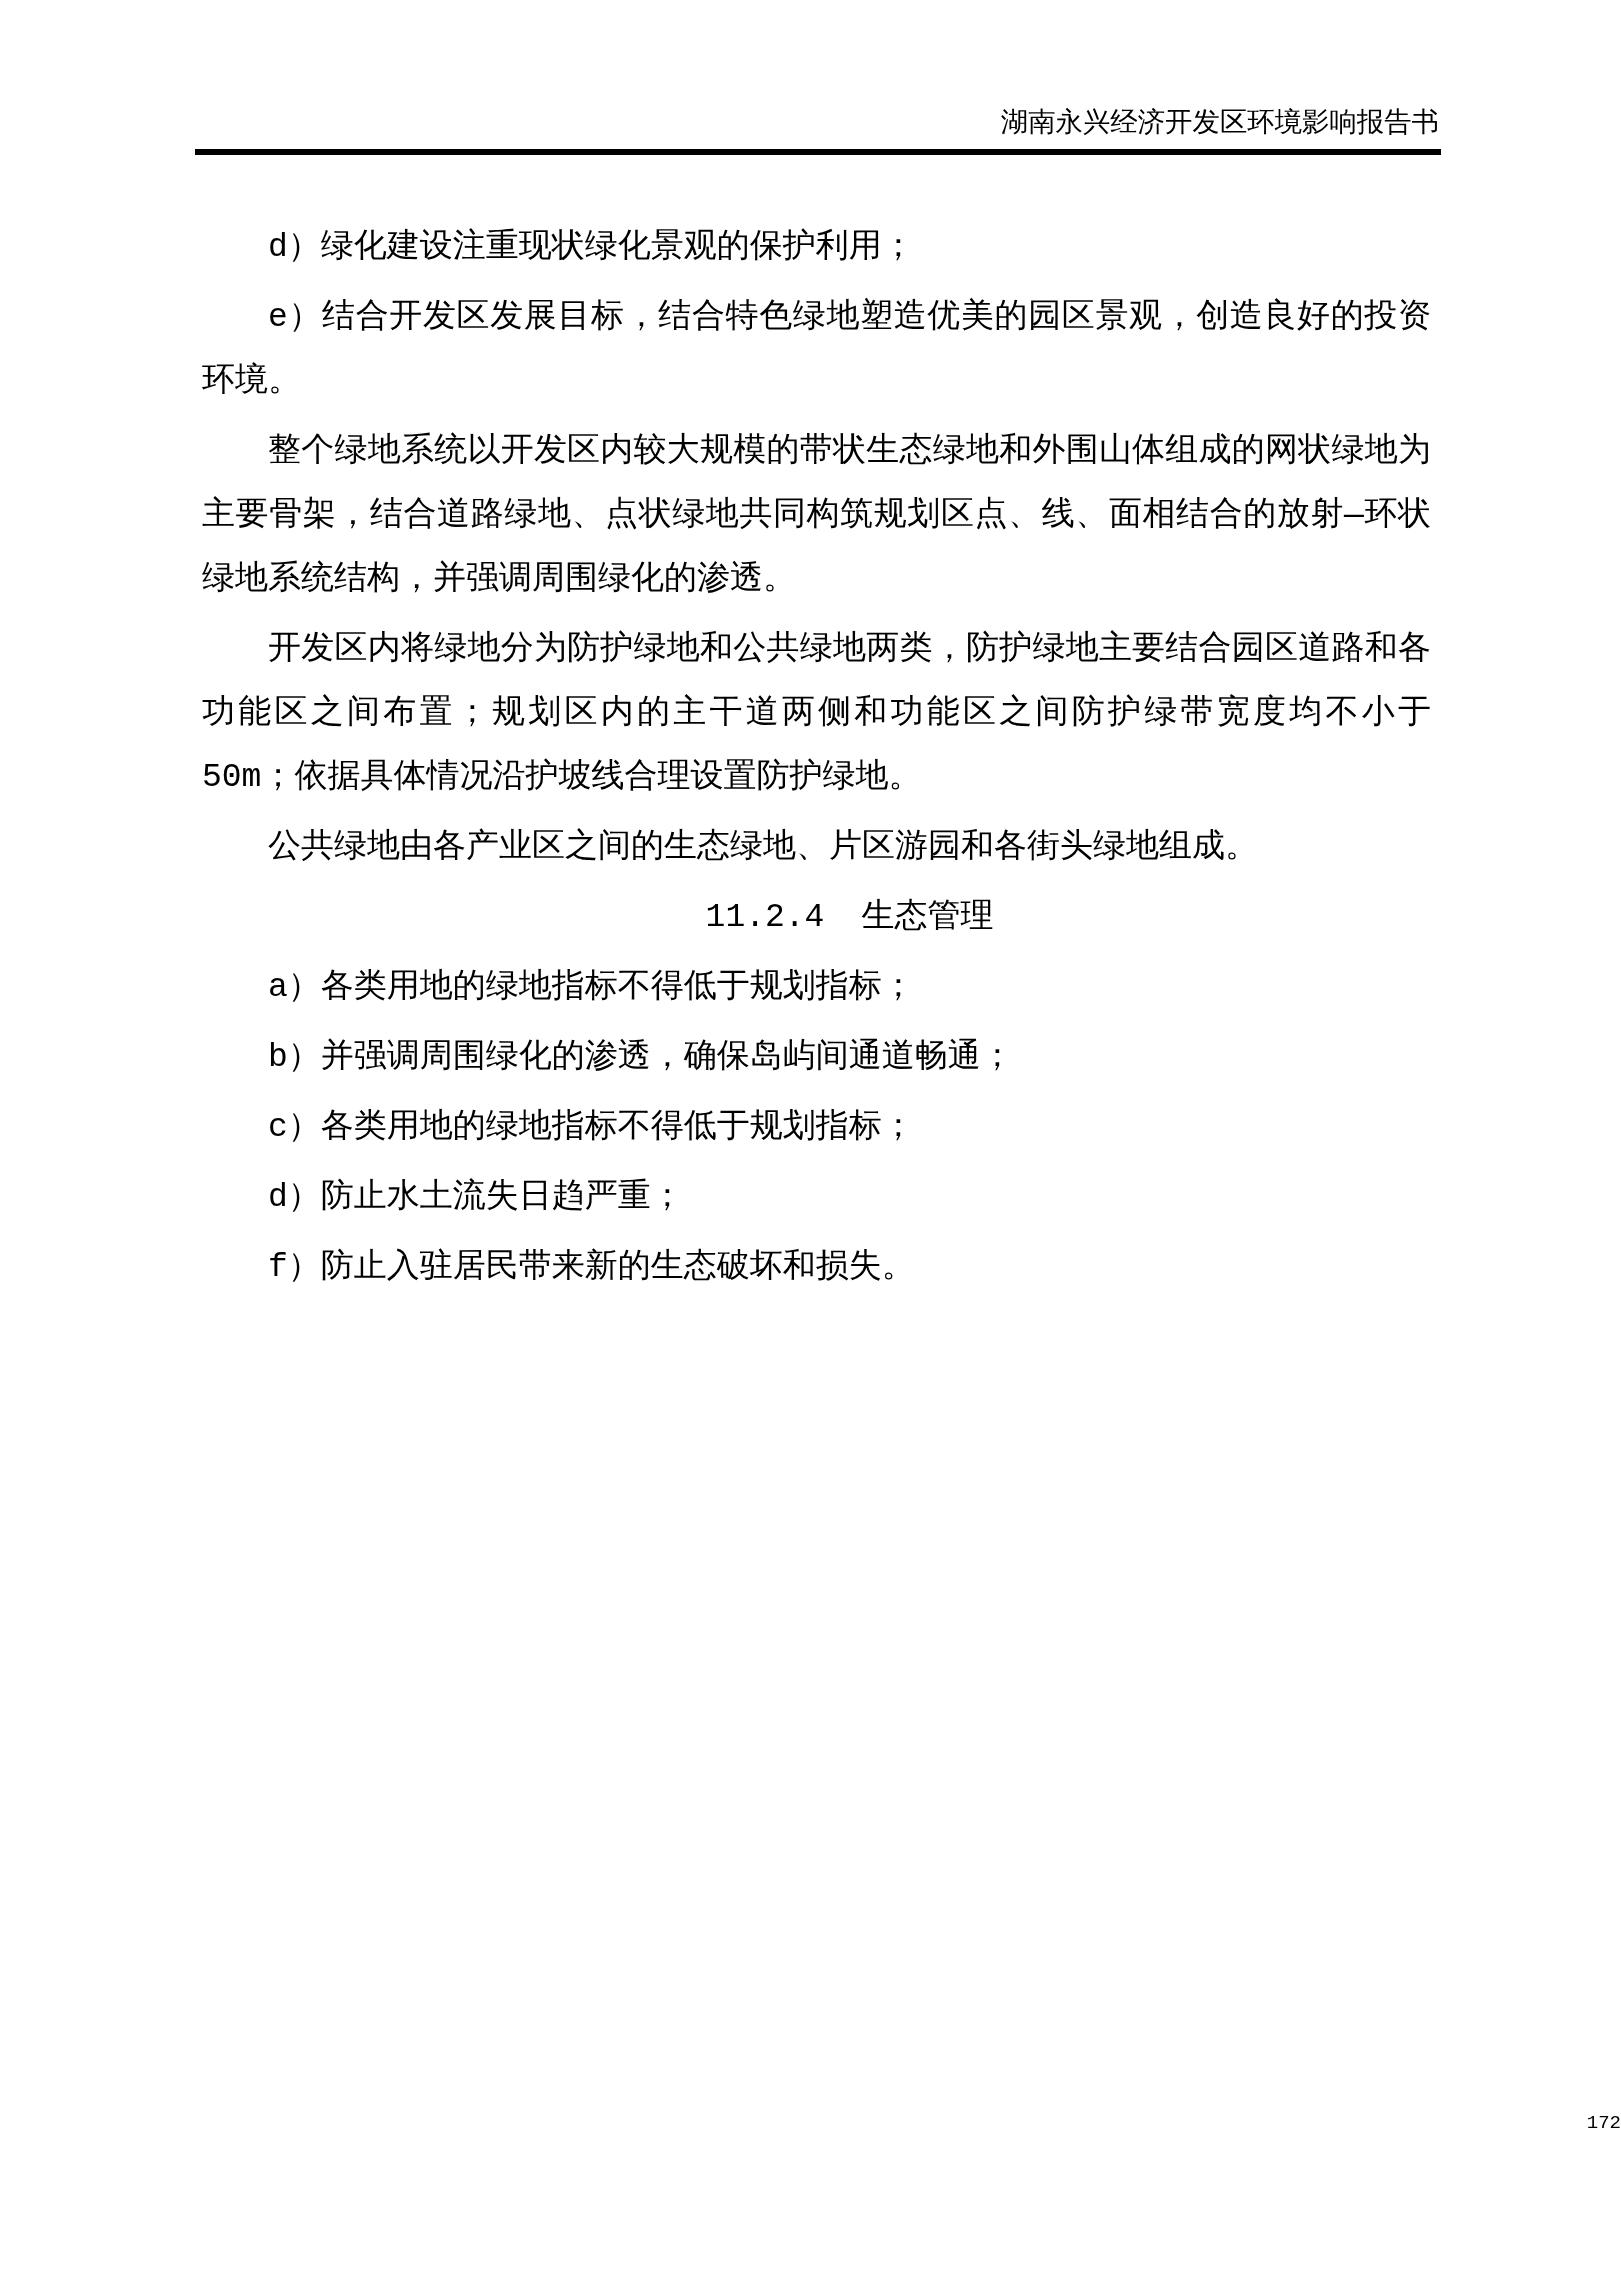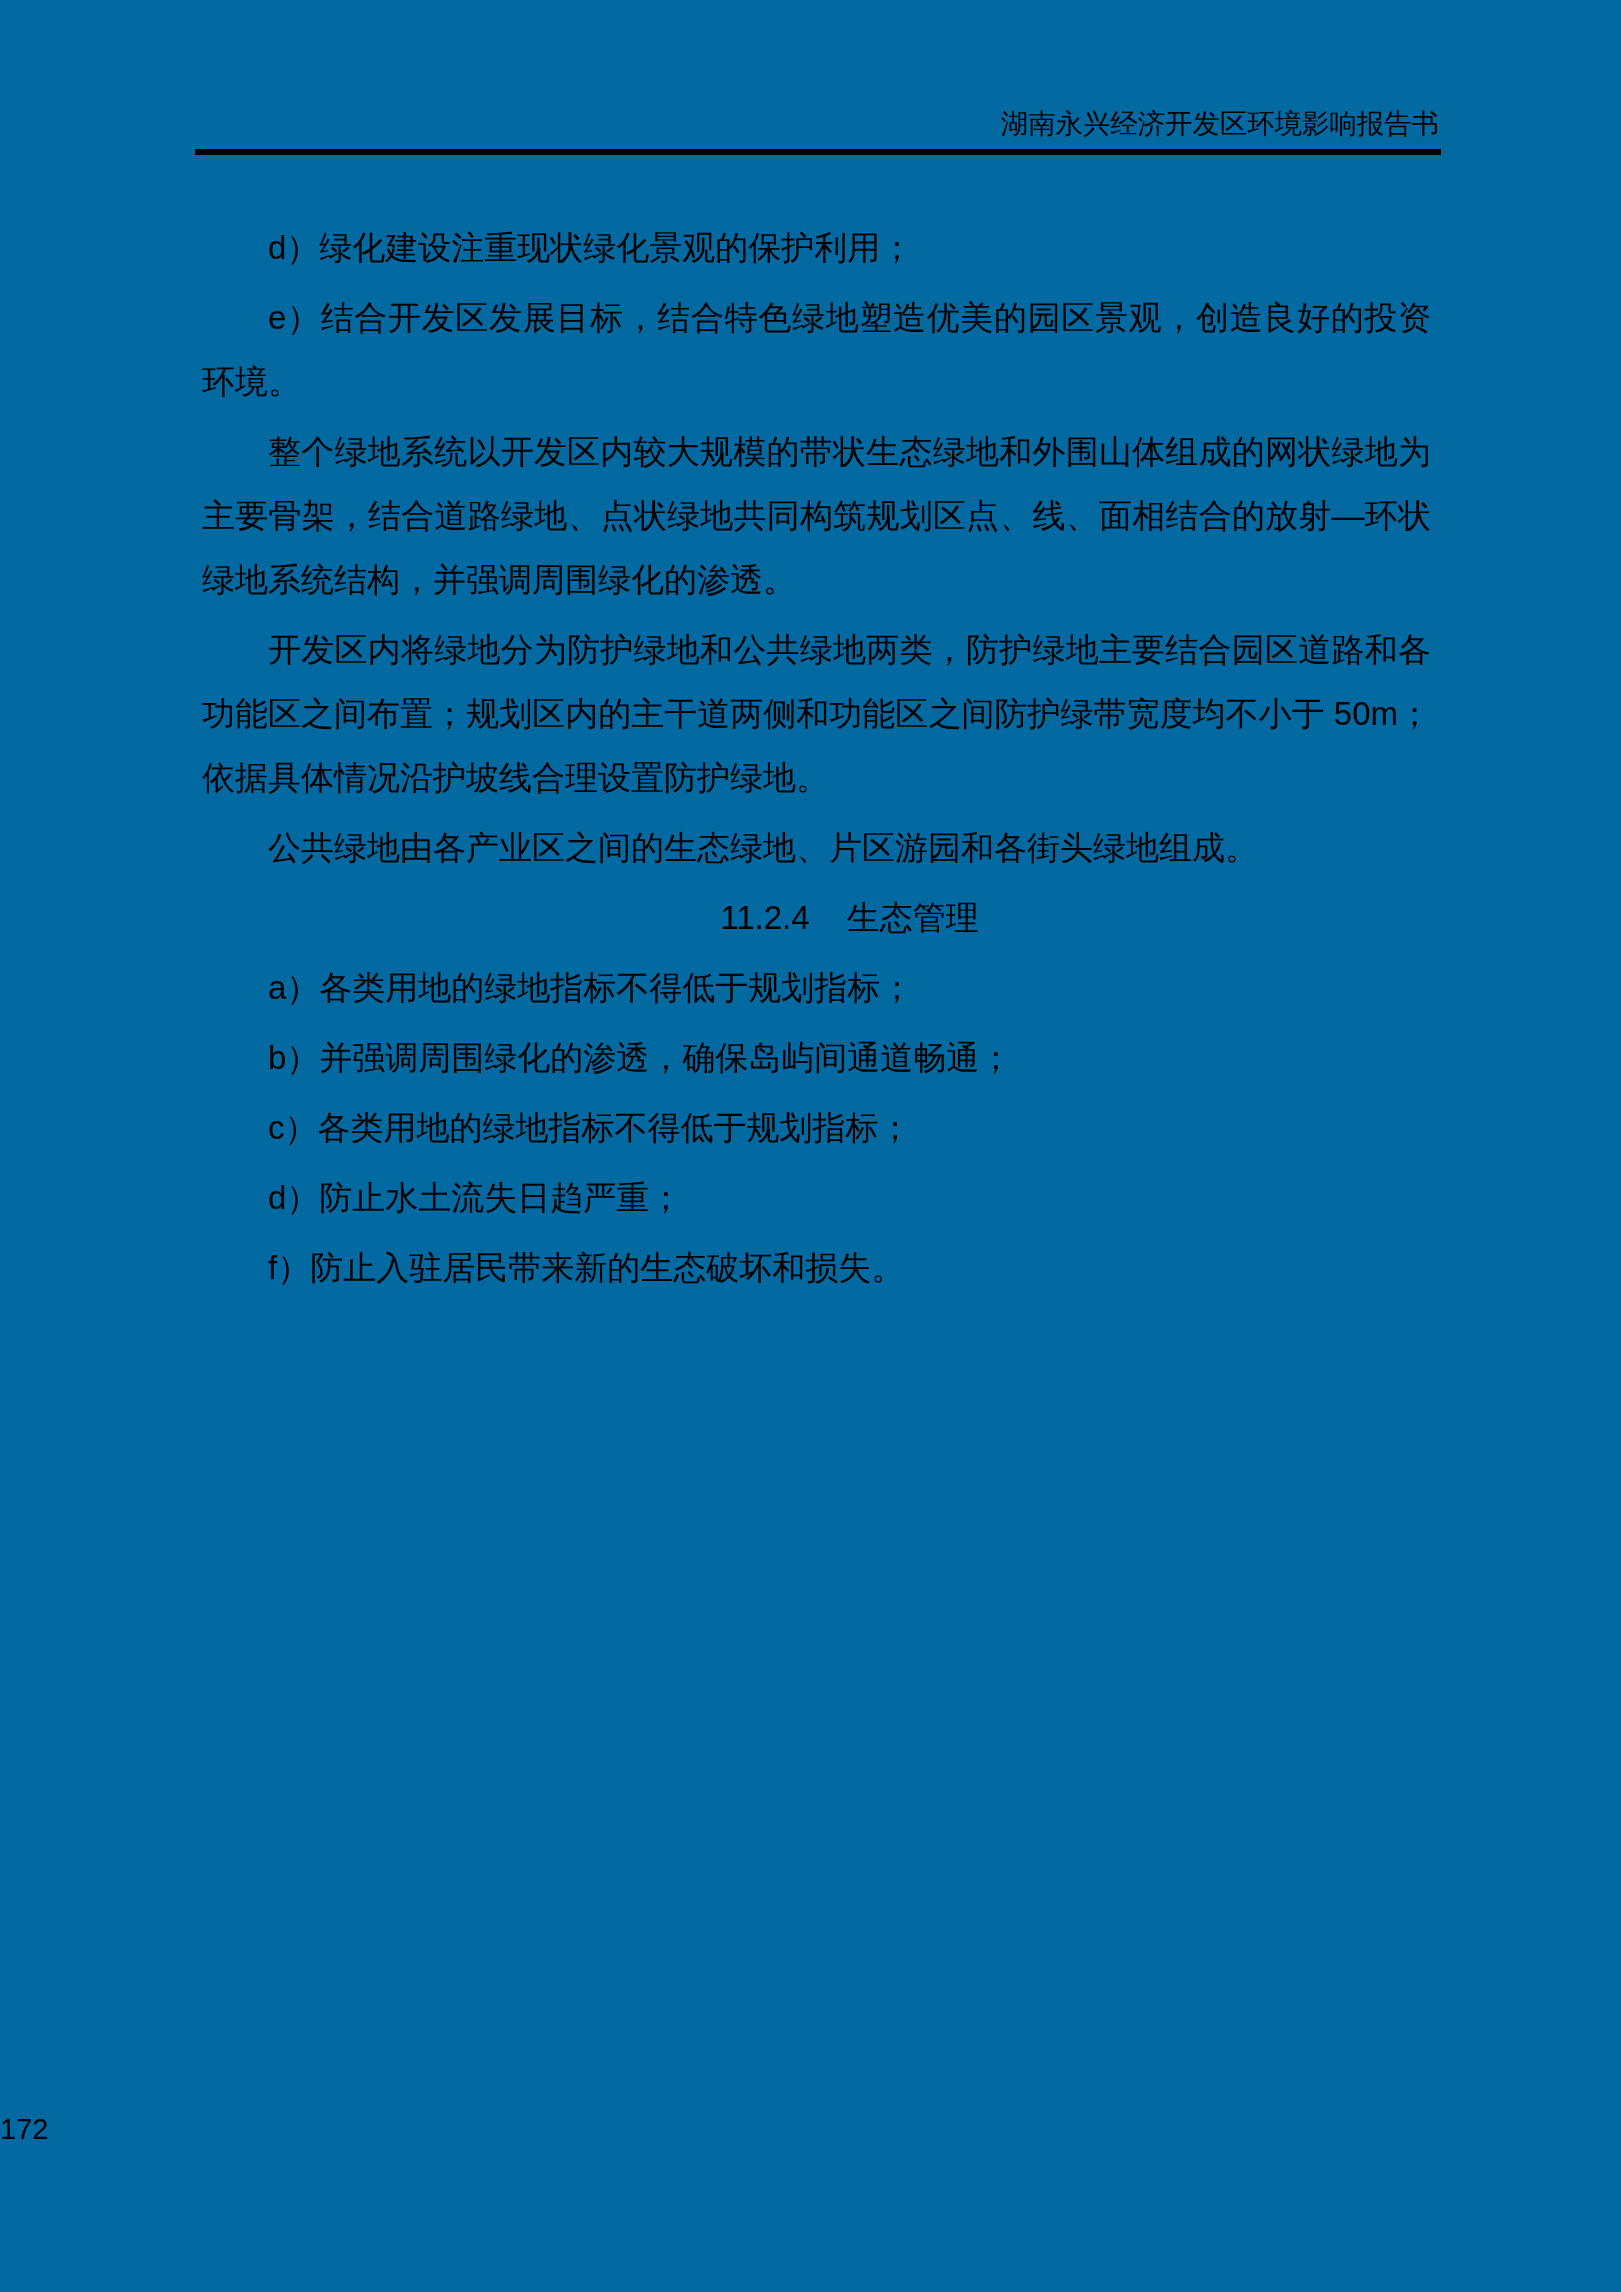--- a/index.html
+++ b/index.html
@@ -1,23 +1,23 @@
 <!DOCTYPE html>
 <html><head>
 <meta charset="utf-8">
 <style>
   html, body { margin: 0; padding: 0; background: #888; }
   .page {
     position: relative;
     width: 1621px;
     height: 2293px;
     margin: 0 auto;
-    background: #0369a1;
+    background: #ffffff;
     color: #000000;
-    font-family: Liberation Sans, sans-serif;
+    font-family: Liberation Mono, monospace;
     overflow: hidden;
   }
   .page-header {
     position: absolute;
     left: 195px;
     top: 0;
     width: 1246px;
     height: 149px;
   }
   .header-title {
@@ -58,22 +58,22 @@
     white-space: nowrap;
   }
   .section-heading .section-title {
     margin-left: 37px;
   }
   .page-footer {
     position: absolute;
     left: 0;
     top: 2112px;
     width: 100%;
-    text-align: left;
-    font-size: 29px;
+    text-align: right;
+    font-size: 19px;
     line-height: 1.2;
   }
 </style>
 </head>
 <body>
 
 <div class="page">
 
   <div class="page-header">
     <div class="header-title">湖南永兴经济开发区环境影响报告书</div>

